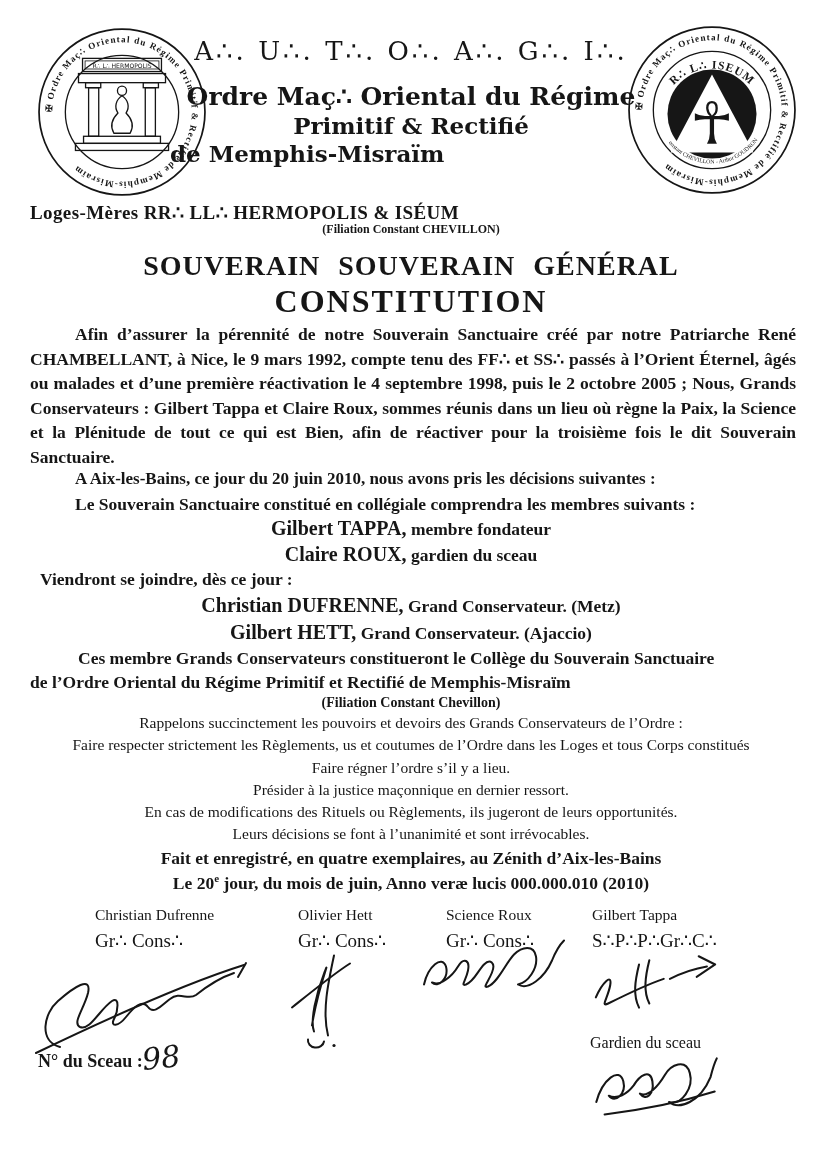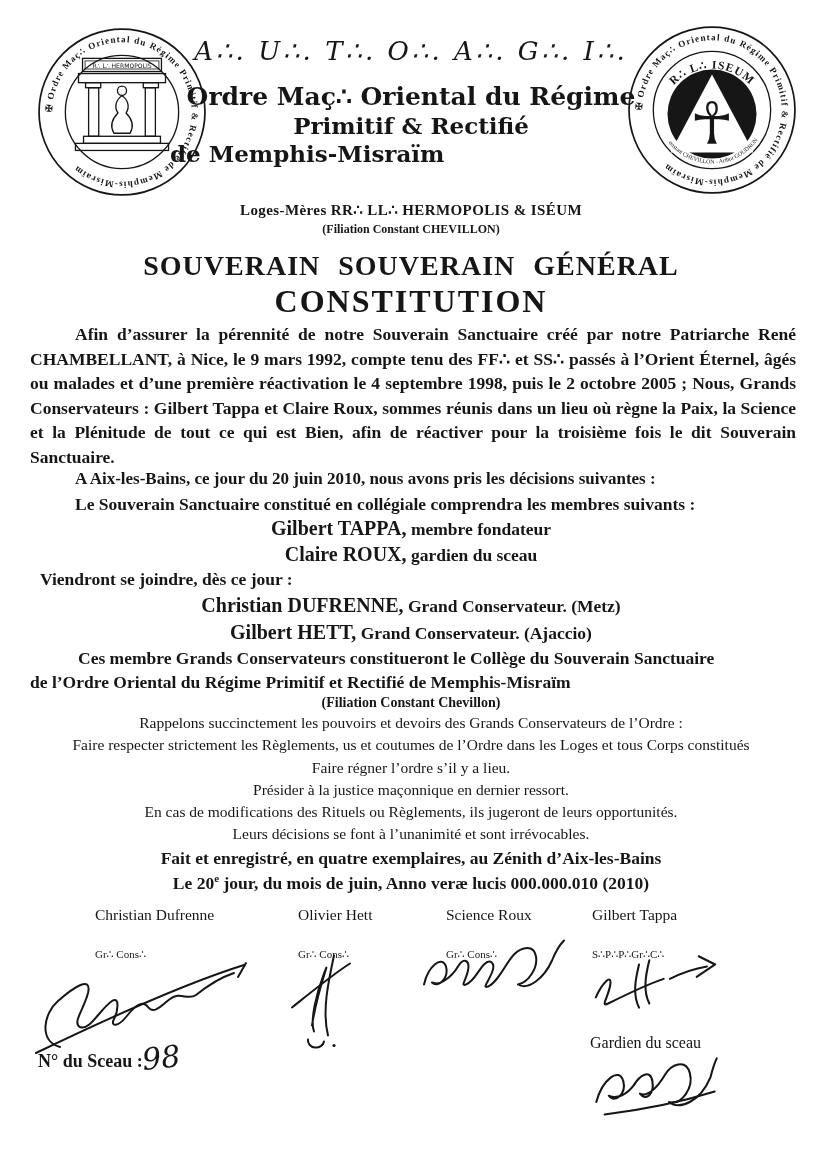--- a/index.html
+++ b/index.html
@@ -9,46 +9,46 @@
     margin:0 auto;
     background:#ffffff;
     color:#161616;
     font-family:"Liberation Serif", serif;
     overflow:hidden;
   }
   .abs{position:absolute;}
   .motto{
     top:36px;left:190px;width:442px;
     font-family:"DejaVu Serif", serif;
-    font-style:italic;font-size:26px;letter-spacing:3px;
+    font-size:26px;letter-spacing:3px;
     text-align:center;
   }
   .order1{top:82px;left:170px;width:482px;font-size:25px;font-weight:700;text-align:center;font-family:"DejaVu Serif",serif;}
   .order2{top:112px;left:170px;width:482px;font-size:23px;font-weight:700;text-align:center;font-family:"DejaVu Serif",serif;}
   .order3{top:140px;left:170px;width:482px;font-size:23px;font-weight:700;text-align:left;font-family:"DejaVu Serif",serif;}
-  .loges1{top:201px;left:30px;width:762px;font-size:15px;font-weight:700;text-align:center;letter-spacing:.4px;}
+  .loges1{top:201px;left:30px;width:762px;font-size:19px;font-weight:700;letter-spacing:.4px;}
   .loges2{top:222px;left:30px;width:762px;font-size:12px;font-weight:700;text-align:center;}
   .title1{top:250px;left:30px;width:762px;font-size:28px;font-weight:700;text-align:center;word-spacing:10px;letter-spacing:1px;}
   .title2{top:283px;left:30px;width:762px;font-size:32px;font-weight:700;text-align:center;letter-spacing:2px;}
   .p1{top:322px;left:30px;width:766px;font-size:17.5px;font-weight:700;line-height:24.5px;text-align:justify;text-indent:45px;}
   .p2{top:469px;left:30px;width:766px;font-size:17px;font-weight:700;padding-left:45px;box-sizing:border-box;}
   .p3{top:494px;left:30px;width:766px;font-size:17.5px;font-weight:700;padding-left:45px;box-sizing:border-box;}
   .memberline{left:30px;width:762px;text-align:center;font-weight:700;}
   .memberline .big{font-size:20px;}
   .memberline .med{font-size:17.5px;}
   .join{top:569px;left:30px;width:766px;font-size:17.5px;font-weight:700;padding-left:10px;box-sizing:border-box;}
   .p4a{top:648px;left:30px;width:766px;font-size:17.5px;font-weight:700;padding-left:48px;box-sizing:border-box;}
   .p4b{top:672px;left:30px;width:766px;font-size:17.5px;font-weight:700;}
   .filiation{top:695px;left:30px;width:762px;font-size:14px;font-weight:700;text-align:center;}
   .duties{top:712px;left:20px;width:782px;font-size:15.5px;font-weight:400;text-align:center;line-height:22.3px;}
   .closing1{top:848px;left:30px;width:762px;font-size:17.5px;font-weight:700;text-align:center;}
   .closing2{top:872px;left:30px;width:762px;font-size:17.5px;font-weight:700;text-align:center;}
   .closing2 sup{font-size:11px;}
   .signame{font-size:15.5px;font-weight:400;}
-  .sigtitle{font-size:11px;font-weight:400;margin-top:19px;}
+  .sigtitle{font-size:19px;font-weight:400;}
   .guardlabel{top:1034px;left:590px;font-size:16px;font-weight:400;}
   .sealnum{top:1051px;left:38px;font-size:18px;font-weight:700;}
   .sealval{top:1040px;left:142px;font-size:30px;font-style:italic;font-family:"DejaVu Serif",serif;transform:rotate(-6deg);}
   svg .ink{stroke:#161616;fill:none;stroke-width:1.3;}
   svg text{fill:#161616;}
   .sig path{stroke:#161616;fill:none;stroke-width:2;stroke-linecap:round;stroke-linejoin:round;}
 </style>
 </head>
 <body>
 

